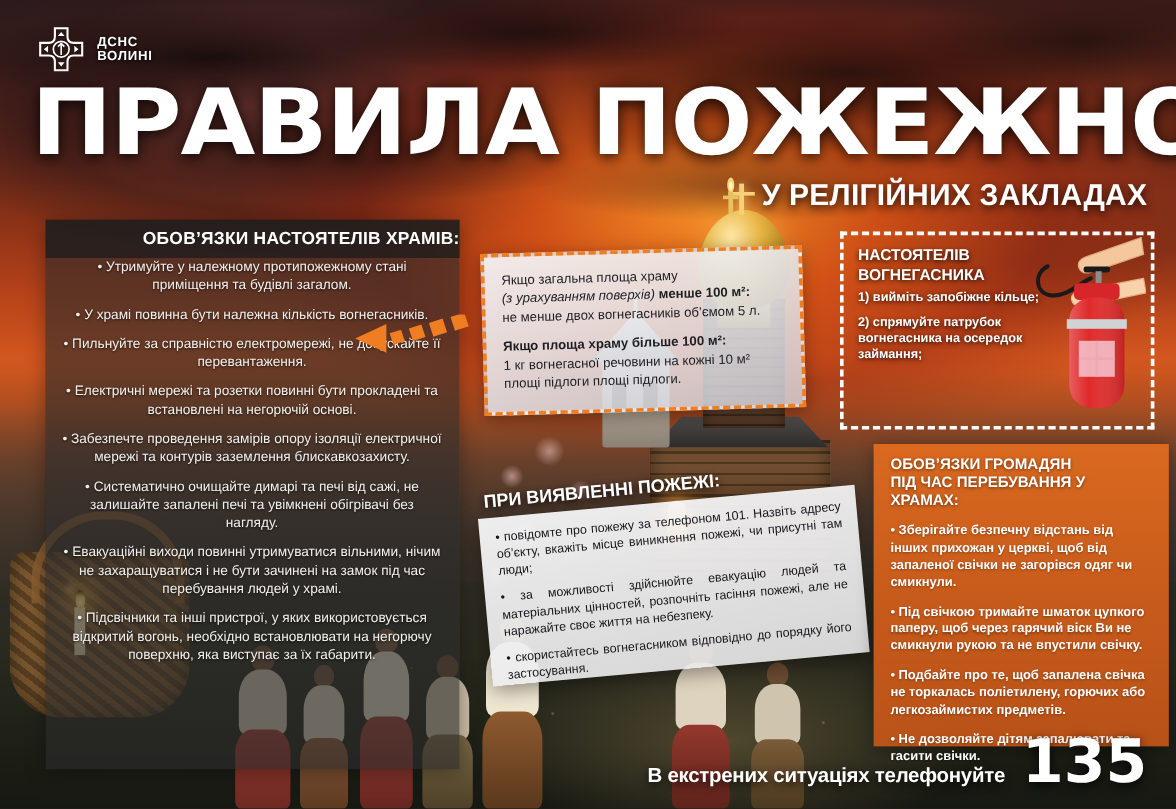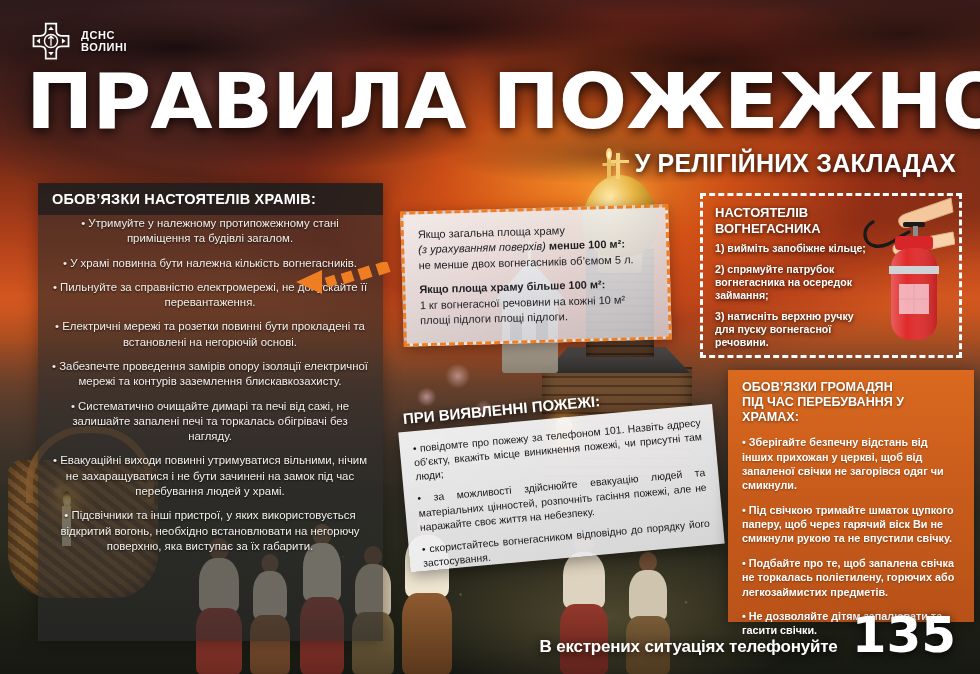--- a/index.html
+++ b/index.html
@@ -161,21 +161,21 @@
   .panel{position:absolute;z-index:6;}
 
   
   #panel-left{left:38px;top:184px;width:345px;height:457px;
     background:rgba(44,44,44,.62);
     box-shadow:0 2px 16px rgba(0,0,0,.35);}
   #panel-left .p-head{
     position:absolute;left:0;top:-1px;width:100%;
     background:rgba(26,26,26,.72);
     color:#fff;font-size:14.5px;font-weight:bold;letter-spacing:.2px;
-    padding:8px 0 8px 14px;text-align:left;}
+    padding:8px 0 8px 14px;text-align:right;}
   .p-body{padding:12px 15px 8px 14px;color:#f3f0ec;font-size:11.4px;line-height:1.34;}
   .p-body p{margin-bottom:9px;text-shadow:0 1px 2px rgba(0,0,0,.75);}
   #panel-left .p-body{padding-top:32px;text-align:center;}
 
   
   .arrow-deco{position:absolute;left:296px;top:262px;width:96px;height:40px;z-index:7;}
 
   
   #panel-area{left:402px;top:208px;width:268px;height:135px;
     background:linear-gradient(160deg, rgba(246,246,248,.93) 0%, rgba(228,230,236,.86) 55%, rgba(214,216,224,.8) 100%);
@@ -320,21 +320,21 @@
   </div>
 
   <div class="panel" id="panel-left">
     <div class="p-head">ОБОВ’ЯЗКИ НАСТОЯТЕЛІВ ХРАМІВ:</div>
     <div class="p-body">
       <p>• Утримуйте у належному протипожежному стані приміщення та будівлі загалом.</p>
       <p>• У храмі повинна бути належна кількість вогнегасників.</p>
       <p>• Пильнуйте за справністю електромережі, не допускайте її перевантаження.</p>
       <p>• Електричні мережі та розетки повинні бути прокладені та встановлені на негорючій основі.</p>
       <p>• Забезпечте проведення замірів опору ізоляції електричної мережі та контурів заземлення блискавкозахисту.</p>
-      <p>• Систематично очищайте димарі та печі від сажі, не залишайте запалені печі та торкалась обігрівачі без нагляду.</p>
+      <p>• Систематично очищайте димарі та печі від сажі, не залишайте запалені печі та увімкнені обігрівачі без нагляду.</p>
       <p>• Евакуаційні виходи повинні утримуватися вільними, нічим не захаращуватися і не бути зачинені на замок під час перебування людей у храмі.</p>
       <p>• Підсвічники та інші пристрої, у яких використовується відкритий вогонь, необхідно встановлювати на негорючу поверхню, яка виступає за їх габарити.</p>
     </div>
   </div>
 
   <svg class="arrow-deco" viewBox="0 0 96 40">
     <polygon points="0,20 26,8 26,32" fill="#ef7d22"></polygon>
     <rect x="30" y="14" width="10" height="10" fill="#ef7d22" transform="rotate(-18 35 19)"></rect>
     <rect x="46" y="10" width="11" height="11" fill="#ef7d22" transform="rotate(-18 51 15)"></rect>
     <rect x="63" y="5" width="12" height="12" fill="#ef7d22" transform="rotate(-18 69 11)"></rect>
@@ -358,21 +358,20 @@
   </div>
 
   <div class="panel" id="panel-ext">
     <div class="eh">
       <div>НАСТОЯТЕЛІВ</div>
       <div>ВОГНЕГАСНИКА</div>
     </div>
     <div class="eb">
       <p>1) вийміть запобіжне кільце;</p>
       <p>2) спрямуйте патрубок вогнегасника на осередок займання;</p>
-      <p>3) натисніть верхню ручку для пуску вогнегасної речовини.</p>
     </div>
 
     <svg class="ext-art" viewBox="0 0 96 160">
 
       <path d="M14 30 C 2 36, 4 52, 16 54" fill="none" stroke="#1a1a1a" stroke-width="3.4" stroke-linecap="round"></path>
       <path d="M16 54 C 30 56, 40 44, 50 40" fill="none" stroke="#1a1a1a" stroke-width="3.4" stroke-linecap="round"></path>
 
       <path d="M92 6 L46 22 q-8 3 -6 9 q2 6 10 4 L94 20 z" fill="#f4c79c" stroke="#dda87a" stroke-width="1"></path>
 
       <path d="M94 40 L42 50 q-9 2 -8 8 q1 6 10 5 L96 52 z" fill="#f7d2ab" stroke="#e0b287" stroke-width="1"></path>

